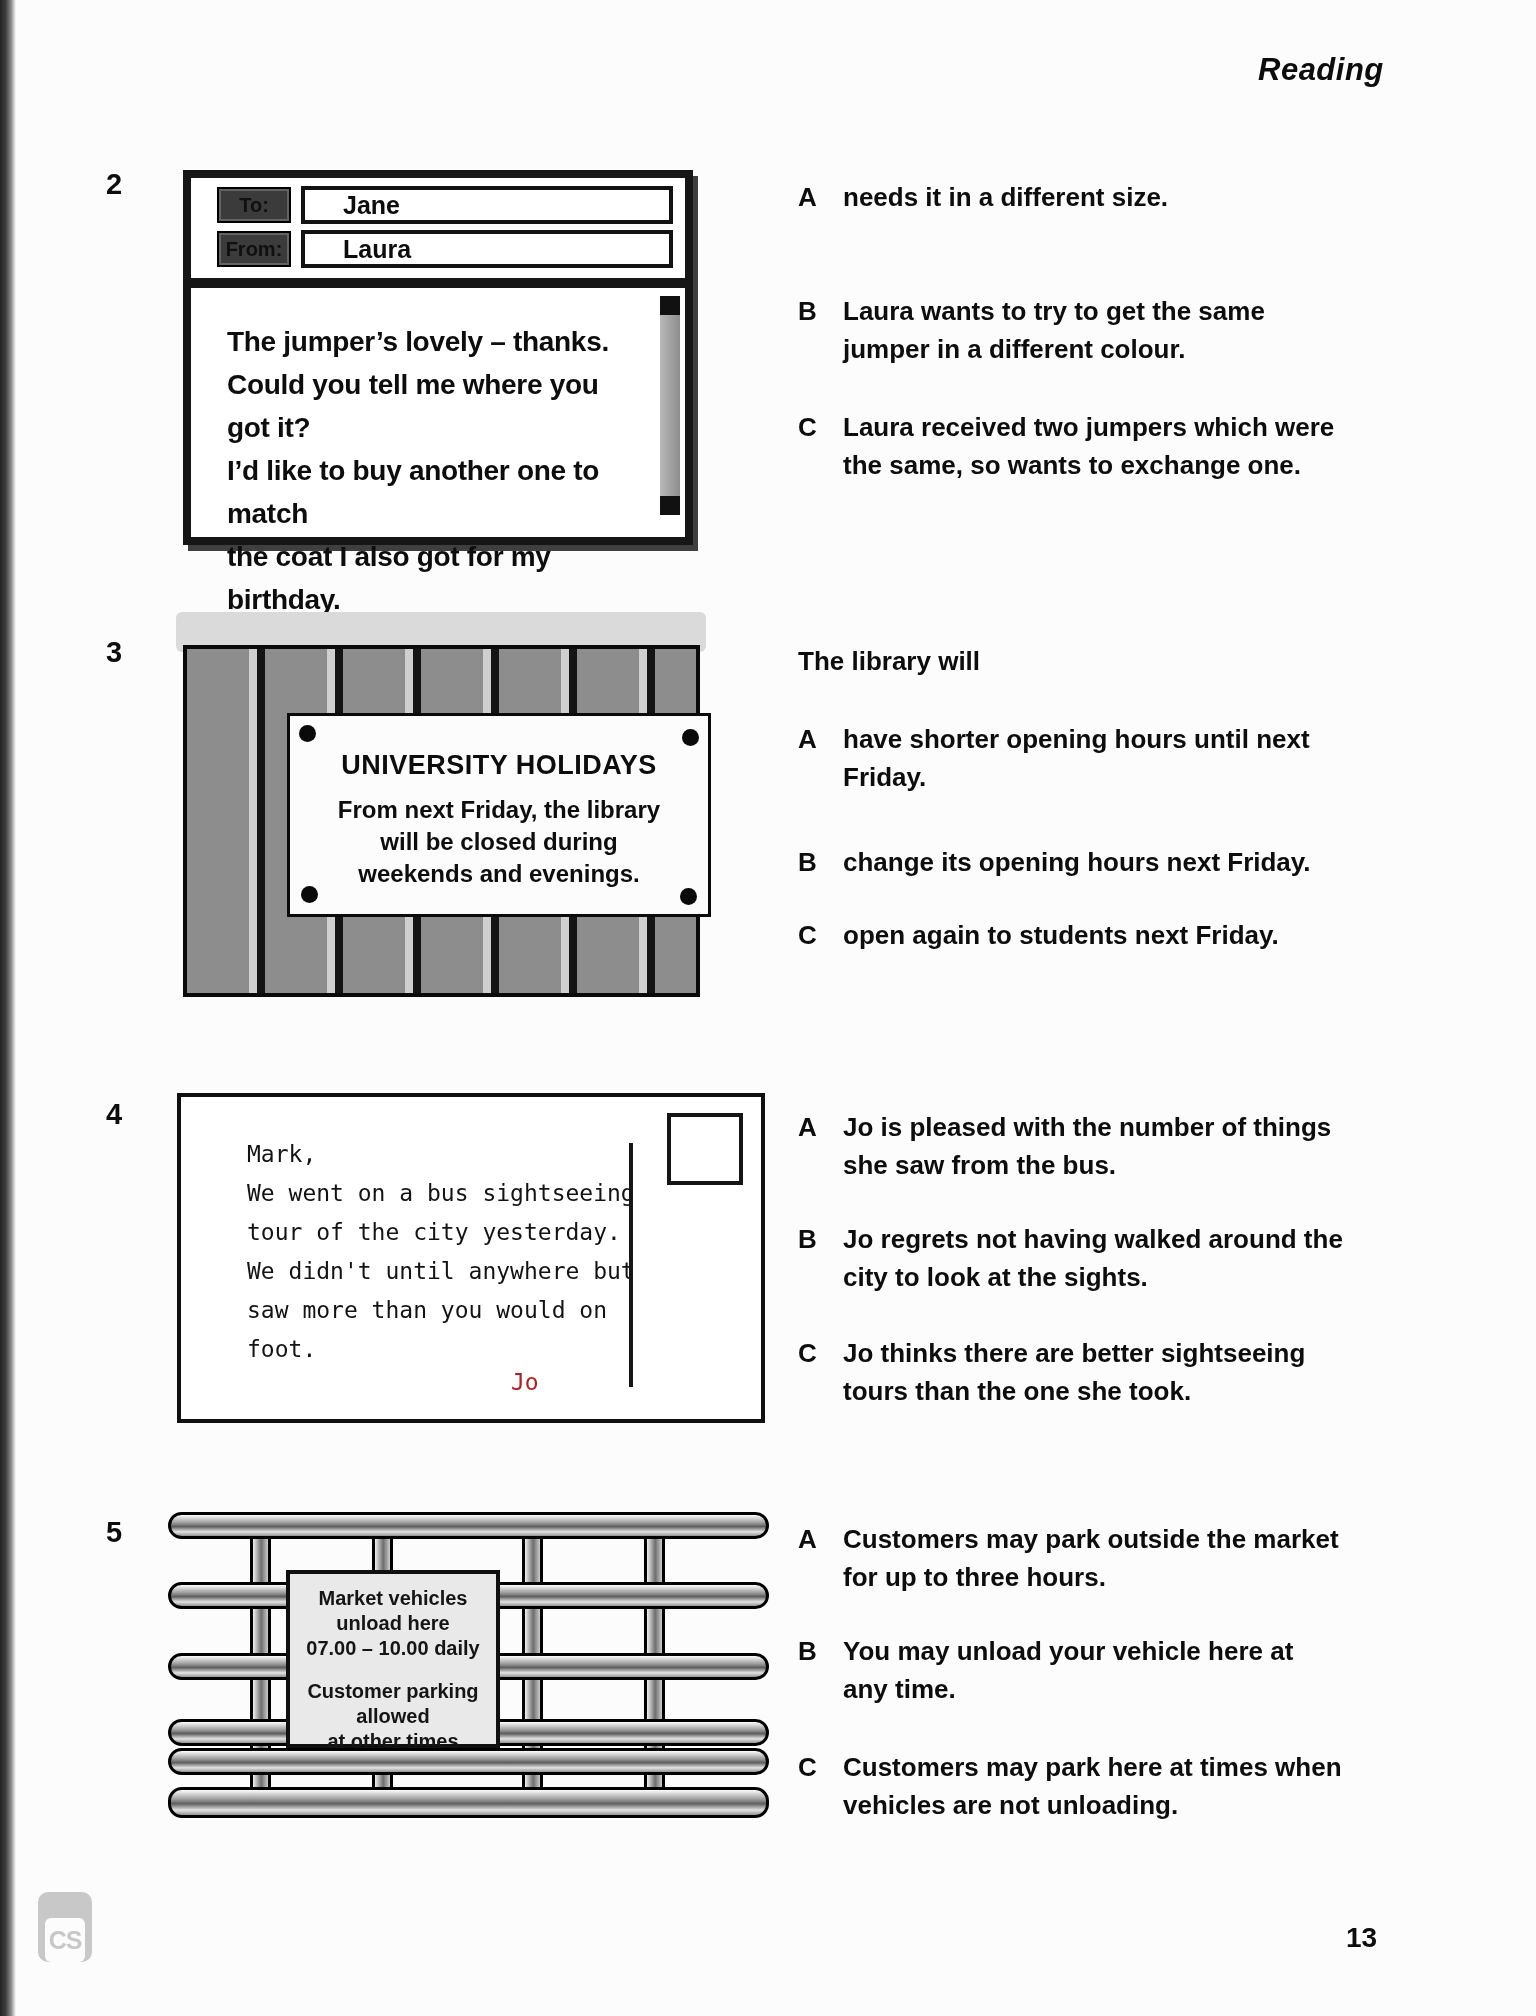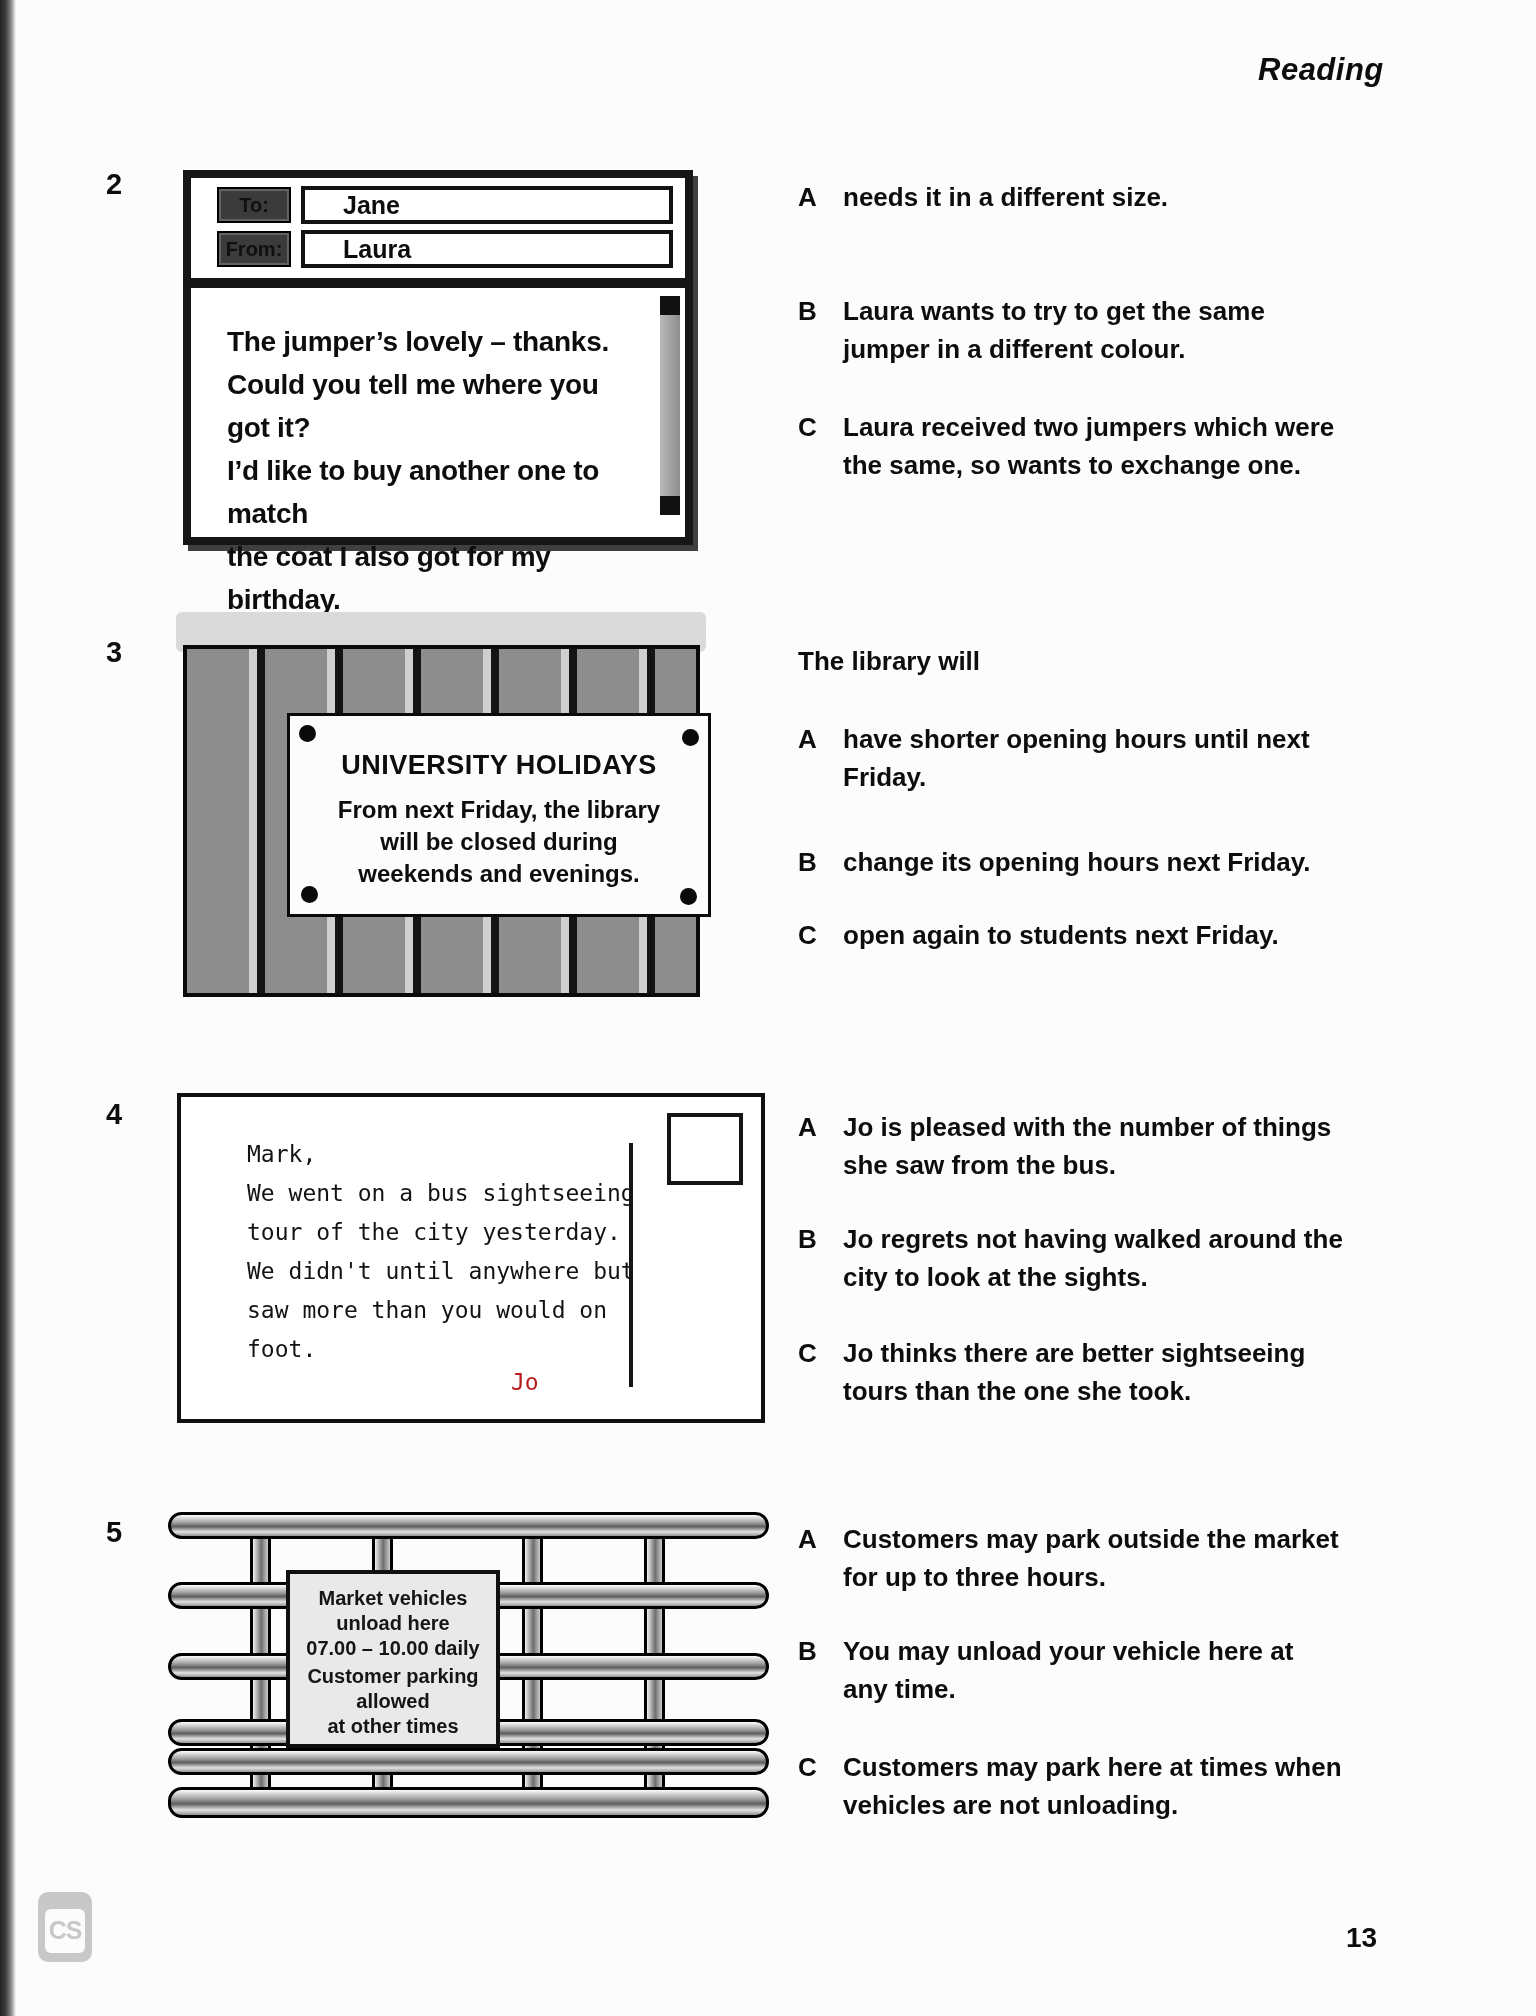--- a/index.html
+++ b/index.html
@@ -15,21 +15,21 @@
     left:0;top:0;width:16px;height:2016px;
     background:linear-gradient(90deg,#232323 0%,#3d3d3d 35%,#8c8c8c 70%,#fcfcfc 100%);
   }
 
   
   .header{left:1258px;top:52px;font-size:31px;font-weight:bold;font-style:italic;letter-spacing:.5px;}
   .pageno{left:1346px;top:1922px;font-size:28px;font-weight:bold;}
   .watermark{left:38px;top:1892px;display:flex;align-items:center;gap:26px;}
   .cs-logo{
     width:54px;height:70px;background:#c8c8c8;border-radius:10px;
-    display:flex;justify-content:center;align-items:center;padding-top:7px;box-sizing:border-box;
+    display:flex;justify-content:center;align-items:flex-end;padding-top:7px;box-sizing:border-box;
   }
   .cs-inner{
     width:40px;height:44px;background:#fcfcfc;border-radius:6px;
     display:flex;align-items:center;justify-content:center;
     font-size:25px;font-weight:bold;color:#c8c8c8;letter-spacing:-1px;
   }
   .wm-text{font-size:45px;color:#c8c8c8;letter-spacing:.5px;}
 
   
   .qnum{font-size:29px;font-weight:bold;}
@@ -110,21 +110,21 @@
   .vpost{
     position:absolute;top:8px;height:298px;width:21px;box-sizing:border-box;z-index:1;
     border:3px solid #000;
     background:linear-gradient(90deg,#f1f1f1,#6e6e6e 55%,#cccccc);
   }
   .gate-sign{
     position:absolute;left:116px;top:58px;width:214px;height:178px;box-sizing:border-box;z-index:3;
     background:#e9e9e9;border:4px solid #101010;text-align:center;padding-top:12px;
     font-size:20px;font-weight:bold;line-height:25px;color:#151515;
   }
-  .gs-block + .gs-block{margin-top:3px;}
+  .gs-block + .gs-block{margin-top:18px;}
 </style>
 </head>
 <body>
 
 <div class="page">
 
   <div class="abs scan-edge"></div>
 
   <div class="abs header">Reading</div>
 

